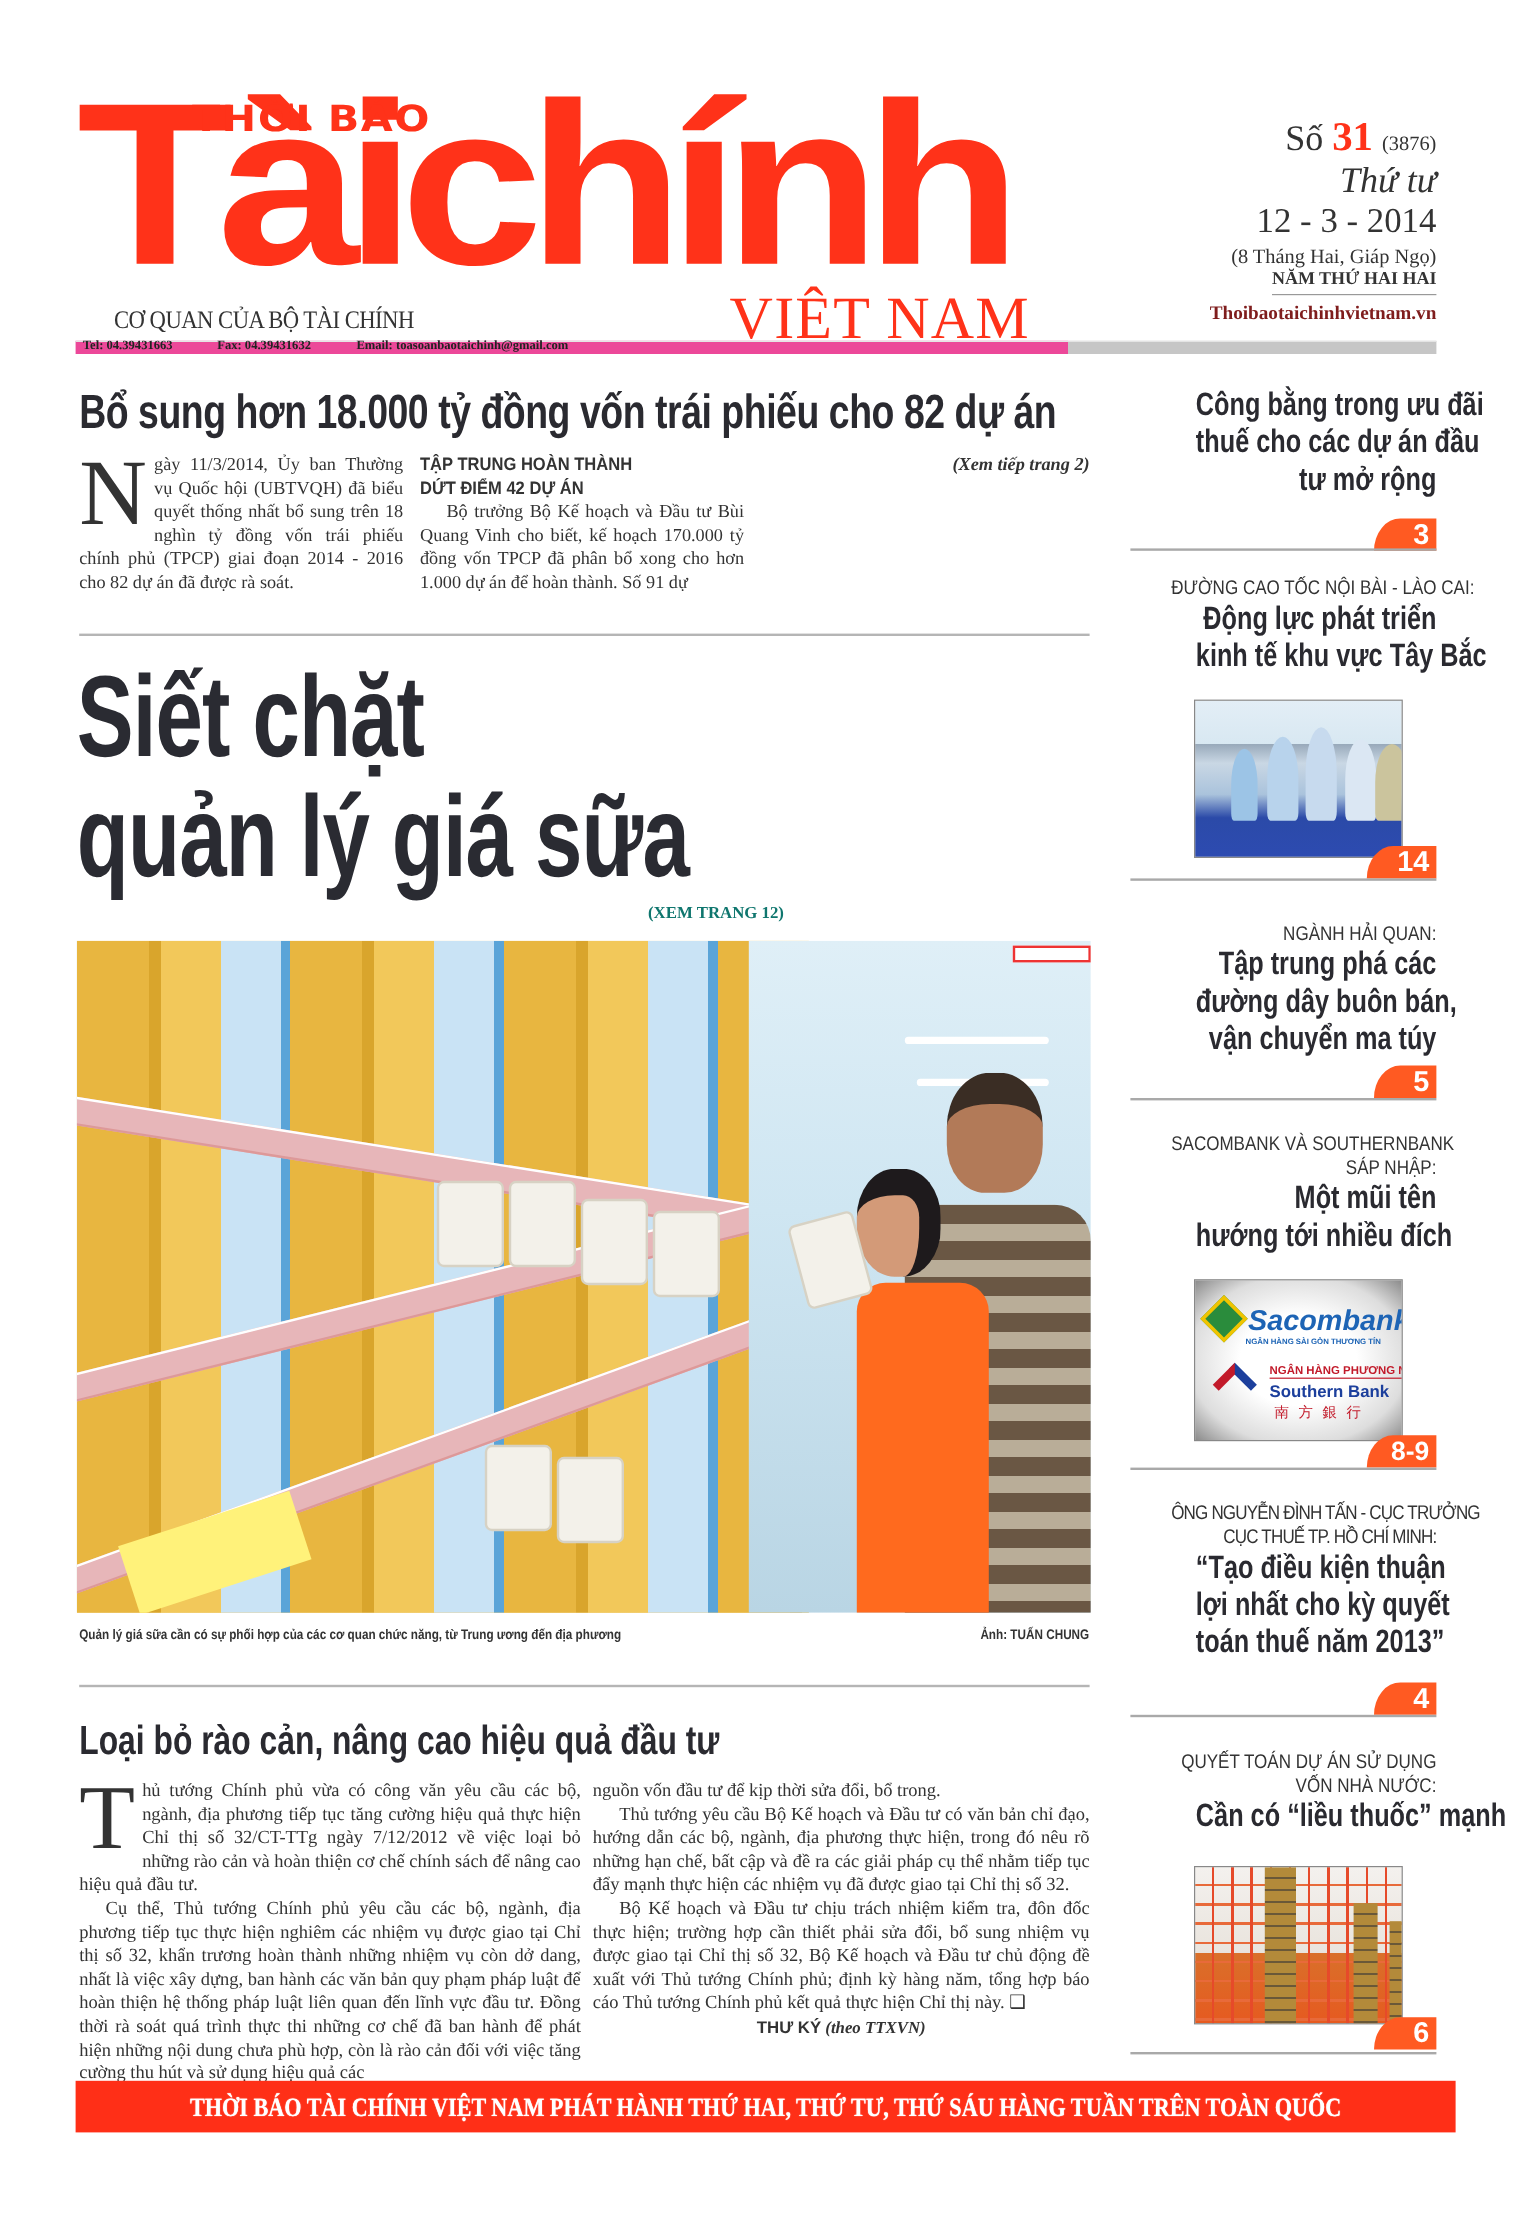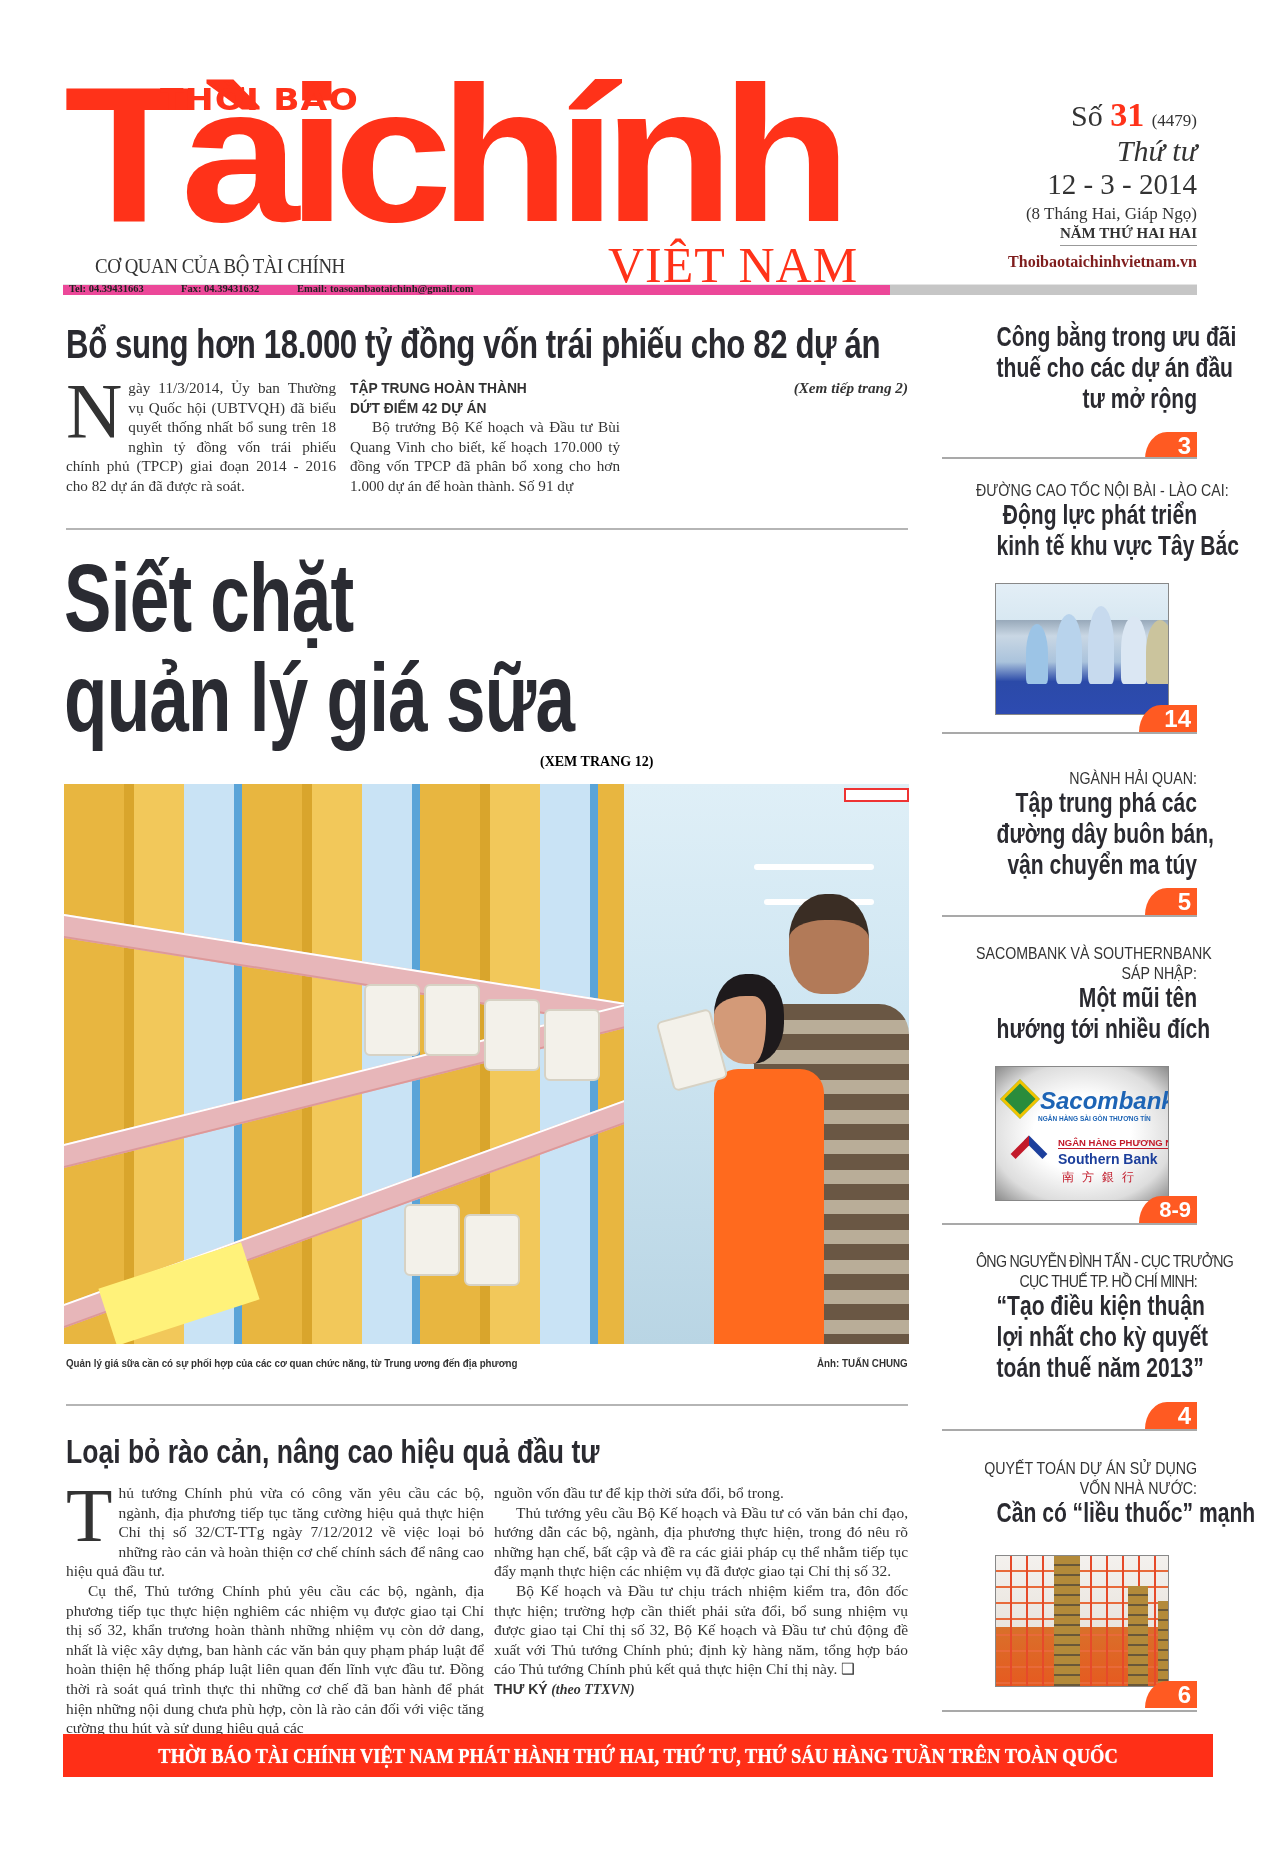--- a/index.html
+++ b/index.html
@@ -37,21 +37,21 @@
   .dropcap { float: left; font-size: 78px; line-height: 62px; margin: 2px 6px 0 0; color: #333; }
   .subhead { font-family: "Liberation Sans", sans-serif; font-weight: bold; font-size: 15px; line-height: 19.5px; color: #333; text-align: left; transform: scaleX(0.92); transform-origin: left; white-space: nowrap; }
   .indent { text-indent: 22px; }
   .seemore { font-style: italic; font-weight: bold; float: right; }
 
   .hr { height: 2px; background: #b5b5b5; }
   .hr-lead { left: 66px; top: 528px; width: 842px; }
 
   
   .main-title { left: 64px; top: 548px; font-family: "Liberation Sans", sans-serif; font-weight: 900; font-size: 96px; line-height: 100px; color: #2a2b32; transform: scaleX(0.74); transform-origin: left top; white-space: nowrap; letter-spacing: -1px; }
-  .xem { left: 540px; top: 754px; font-size: 14px; font-weight: bold; color: #000000; }
+  .xem { left: 540px; top: 754px; font-size: 14px; font-weight: bold; color: #0f766e; }
 
   
   .photo { left: 64px; top: 784px; width: 845px; height: 560px; overflow: hidden;
     background:
       linear-gradient(180deg, rgba(255,255,255,0) 0%, rgba(255,255,255,0) 100%);
   }
   .photo .shelves { position: absolute; left: 0; top: 0; width: 610px; height: 560px;
     background:
       repeating-linear-gradient(90deg, #e8b640 0 60px, #d9a52c 60px 70px, #f2c85a 70px 120px, #c9e3f5 120px 170px, #5aa4d8 170px 178px),
       #e8b640;
@@ -71,21 +71,21 @@
   .caption { left: 66px; top: 1357px; width: 842px; font-family: "Liberation Sans", sans-serif; font-weight: bold; font-size: 11.5px; color: #333; }
   .caption .cap-l { display: inline-block; transform: scaleX(0.85); transform-origin: left; white-space: nowrap; }
   .caption .cap-r { position: absolute; right: 0; top: 0; transform: scaleX(0.85); transform-origin: right; white-space: nowrap; }
   .hr-photo { left: 66px; top: 1404px; width: 842px; }
 
   
   .art2-title { left: 66px; top: 1432px; font-size: 34px; color: #2a2a30; white-space: nowrap; transform: scaleX(0.78); }
   .col4 { left: 66px; top: 1483px; width: 418px; font-size: 15.4px; line-height: 19.6px; }
   .col5 { left: 494px; top: 1483px; width: 414px; font-size: 15.4px; line-height: 19.6px; }
   .dropcap2 { float: left; font-size: 76px; line-height: 56px; margin: 4px 6px 0 0; color: #333; }
-  .byline { text-align: left; font-size: 14px; margin-top: 1px; }
+  .byline { text-align: center; font-size: 14px; margin-top: 1px; }
   .byline .b1 { font-family: "Liberation Sans", sans-serif; font-weight: bold; }
   .byline .b2 { font-style: italic; font-weight: bold; }
 
   
   .side { left: 940px; width: 257px; text-align: right; }
   .side .kicker { font-family: "Liberation Sans", sans-serif; font-size: 16.5px; line-height: 20px; color: #333; transform: scaleX(0.86); transform-origin: right; white-space: nowrap; }
   .side .stitle { font-family: "Liberation Sans", sans-serif; font-weight: bold; font-size: 27px; line-height: 31px; color: #2a2a30; transform: scaleX(0.78); transform-origin: right; white-space: nowrap; }
   .side-hr { left: 942px; width: 255px; height: 2px; background: #a9a9a9; }
   .badge { position: absolute; right: 83px; height: 27px; background: #ff5a22; color: #fff; font-family: "Liberation Sans", sans-serif; font-weight: bold; font-size: 24px; line-height: 27px; text-align: right; padding-right: 6px; border-top-left-radius: 22px 27px; }
   .thumb { position: absolute; left: 995px; width: 174px; overflow: hidden; border: 1px solid #888; }
@@ -126,21 +126,21 @@
   <span style="left:6px">Tel: 04.39431663</span>
   <span style="left:118px">Fax: 04.39431632</span>
   <span style="left:234px">Email: toasoanbaotaichinh@gmail.com</span>
 </div>
 <div class="abs right-bar"></div>
 
 <div class="abs issue">
   <div class="so">
     <span>Số</span>
     <span class="num">31</span>
-    <span class="small">(4479)</span>
+    <span class="small">(3876)</span>
   </div>
   <div class="dow">Thứ tư</div>
   <div class="date">12 - 3 - 2014</div>
   <div class="lunar">(8 Tháng Hai, Giáp Ngọ)</div>
   <div><span class="year">NĂM THỨ HAI HAI</span></div>
   <div class="url">Thoibaotaichinhvietnam.vn</div>
 </div>
 
 <div class="abs sans-cond lead-title">Bổ sung hơn 18.000 tỷ đồng vốn trái phiếu cho 82 dự án</div>
 

